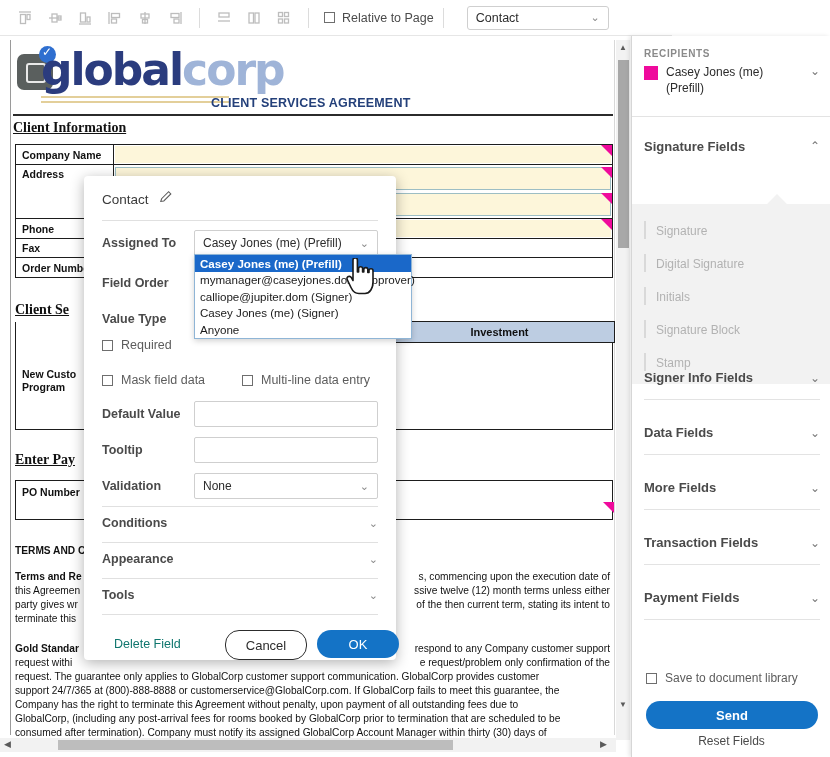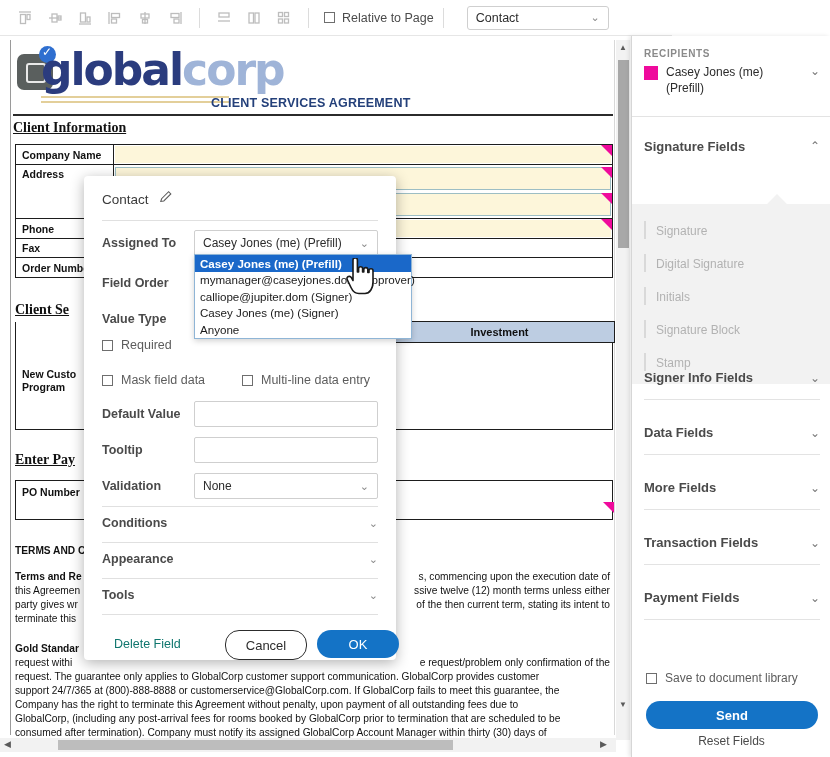--- a/index.html
+++ b/index.html
@@ -432,20 +432,21 @@
       </div>
       <div class="doctext" style="left:4px; top:544px;">this Agreemen</div>
       <div class="doctext" style="left:4px; top:558px;">party gives wr</div>
       <div class="doctext" style="left:4px; top:572px;">terminate this</div>
       <div class="doctext" style="right:4px; top:530px; text-align:right;">s, commencing upon the execution date of</div>
       <div class="doctext" style="right:4px; top:544px; text-align:right;">ssive twelve (12) month terms unless either</div>
       <div class="doctext" style="right:4px; top:558px; text-align:right;">of the then current term, stating its intent to</div>
 
       <div class="doctext" style="left:4px; top:602px;"><b>Gold Standar</b></div>
       <div class="doctext" style="left:4px; top:616px;">request withi</div>
+      <div class="doctext" style="right:4px; top:602px; text-align:right;">respond to any Company customer support</div>
       <div class="doctext" style="right:4px; top:616px; text-align:right;">e request/problem only confirmation of the</div>
 
       <div class="doctext" style="left:4px; top:630px; width:594px;">request. The guarantee only applies to GlobalCorp customer support communication. GlobalCorp provides customer</div>
       <div class="doctext" style="left:4px; top:644px; width:594px;">support 24/7/365 at (800)-888-8888 or customerservice@GlobalCorp.com.  If GlobalCorp fails to meet this guarantee, the</div>
       <div class="doctext" style="left:4px; top:658px; width:594px;">Company has the right to terminate this Agreement without penalty, upon payment of all outstanding fees due to</div>
       <div class="doctext" style="left:4px; top:672px; width:594px;">GlobalCorp, (including any post-arrival fees for rooms booked by GlobalCorp prior to termination that are scheduled to be</div>
       <div class="doctext" style="left:4px; top:686px; width:594px;">consumed after termination).  Company must notify its assigned GlobalCorp Account Manager within thirty (30) days of</div>
     </div>
   </div>
 

